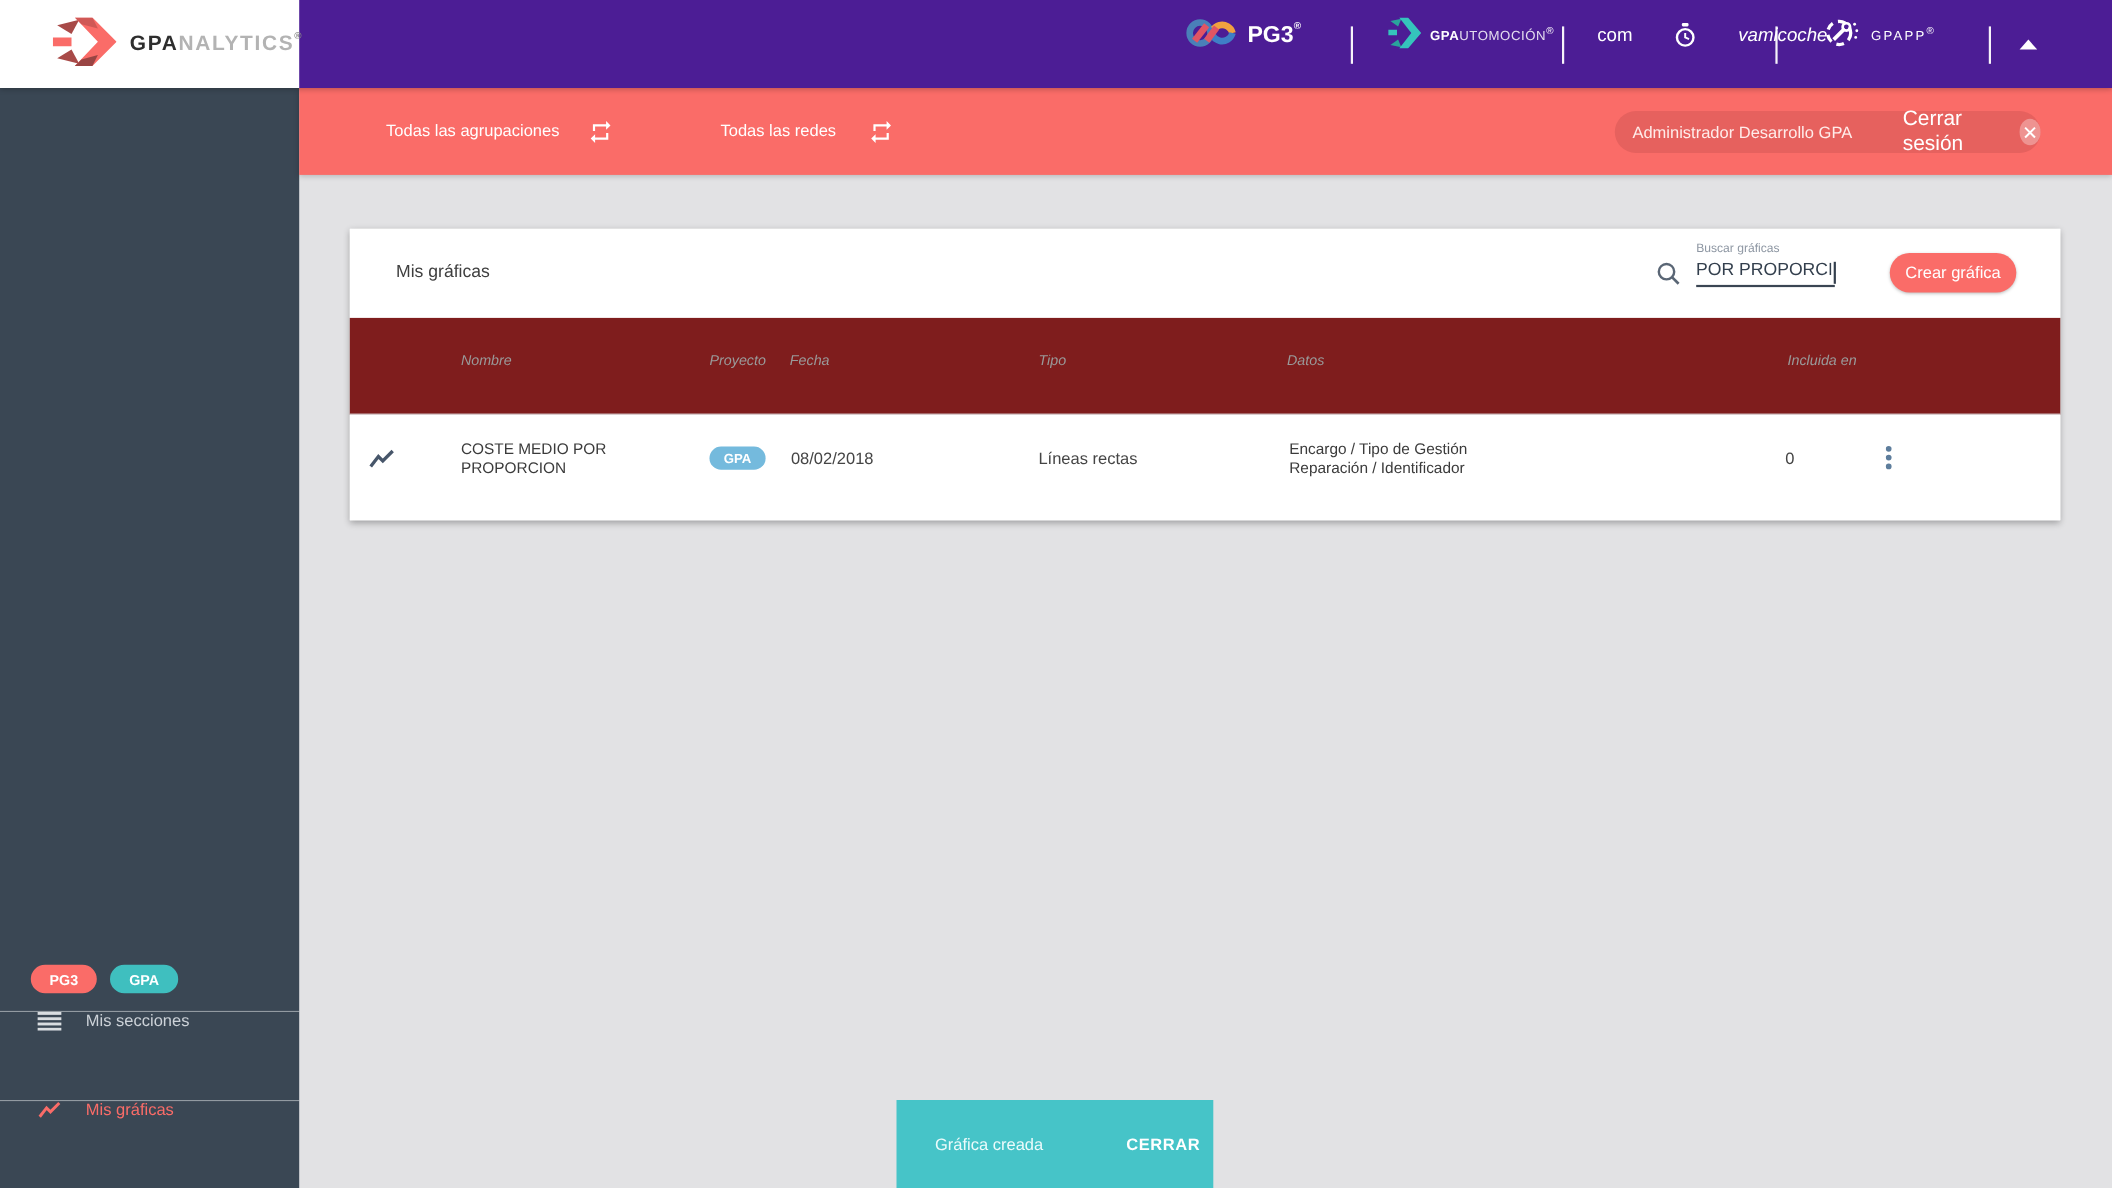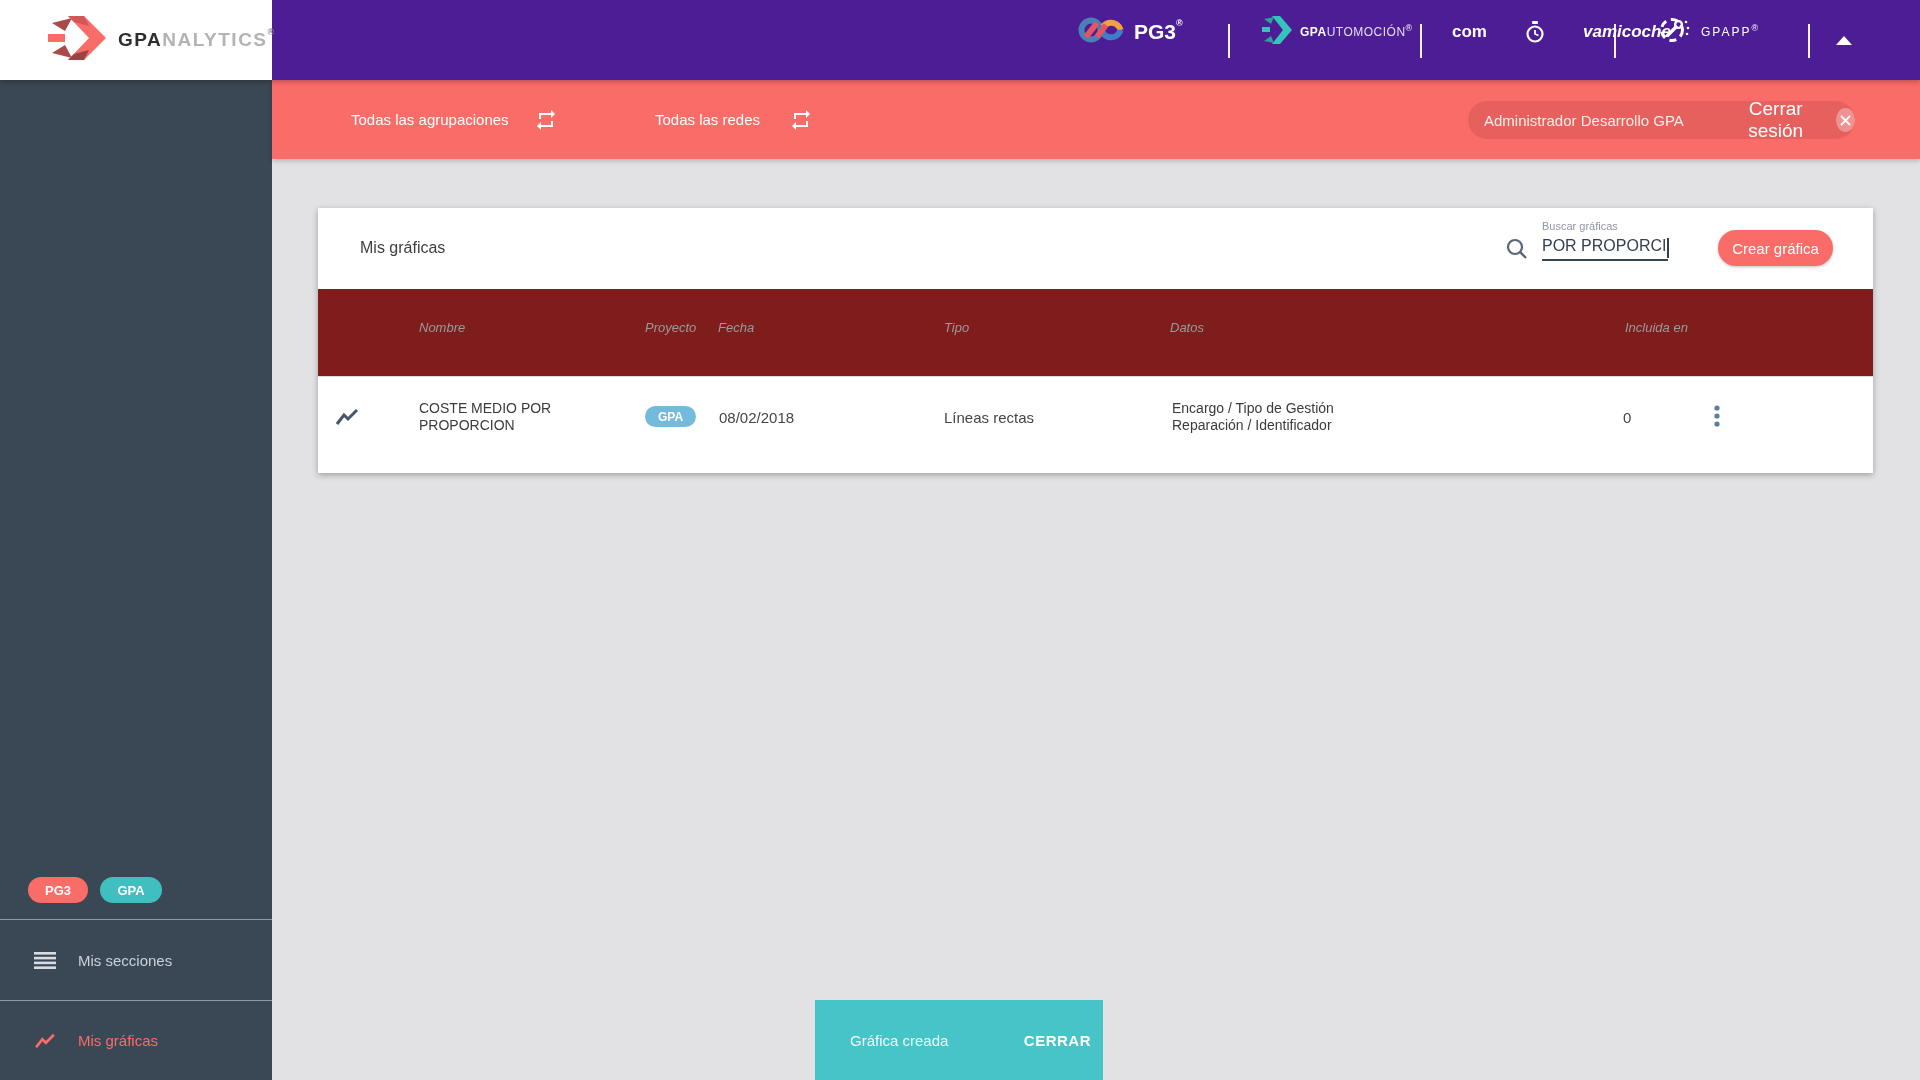--- a/index.html
+++ b/index.html
@@ -11,42 +11,42 @@
   .logo-box { position:absolute; left:0; top:0; width:272px; height:80px; background:#ffffff; display:flex; align-items:center; padding-left:48px; }
   .logo-text { font-size:19px; letter-spacing:1.5px; margin-left:12px; color:#2e2e2e; font-weight:bold; white-space:nowrap; }
   .logo-text .light { color:#b3b3b3; font-weight:bold; }
   .logo-text sup, .prod sup { font-size:9px; vertical-align:top; position:relative; top:-2px; }
   .prod { position:absolute; top:0; height:64px; display:flex; align-items:center; color:#fff; white-space:nowrap; }
   .vdiv { position:absolute; top:24px; width:2px; height:34px; background:#ffffff; opacity:.95; }
   .pg3-text { font-size:21px; font-weight:bold; margin-left:10px; }
   .auto-text { font-size:12px; letter-spacing:.5px; margin-left:8px; }
   .auto-text b { font-weight:bold; }
   .auto-text .light { opacity:.85; font-weight:normal; }
-  .comprova { font-size:17px; font-weight:700;gap:36px; }
+  .comprova { font-size:17px; font-weight:400;gap:36px; }
   .comprova .it { font-style:italic; }
   .gpapp-text { font-size:12px; letter-spacing:2px; margin-left:9px; }
   .collapse-arrow { position:absolute; left:1836px; top:36px; width:0; height:0; border-left:8px solid transparent; border-right:8px solid transparent; border-bottom:9px solid #ffffff; cursor:pointer; }
 
   
   .sidebar { position:absolute; left:0; top:80px; width:272px; height:1000px; background:#3a4754; z-index:20; }
   .badge-pill { position:absolute; top:797px; height:26px; border-radius:13px; color:#fff; font-size:13px; font-weight:bold; display:flex; align-items:center; justify-content:center; }
   .badge-pg3 { left:28px; width:60px; background:#fa6c68; }
   .badge-gpa { left:100px; width:62px; background:#3fbfbf; }
   .side-div { position:absolute; left:0; width:272px; height:1px; background:rgba(255,255,255,.45); }
-  .side-item { position:absolute; left:0; width:272px; display:flex; align-items:center; cursor:pointer; }
+  .side-item { position:absolute; left:0; width:272px; display:flex; cursor:pointer; }
   .side-item .lbl { margin-left:22px; font-size:15px; color:#ccd2d8; }
   .side-item.active .lbl { color:#fa6c68; }
 
   
   .filter-bar { position:absolute; left:272px; top:80px; width:1648px; height:79px; background:#fa6c68; box-shadow:0 2px 5px rgba(0,0,0,.2); z-index:25; }
   .fb-label { position:absolute; top:31px; font-size:15px; color:#ffffff; white-space:nowrap; }
   .fb-icon { position:absolute; top:28px; cursor:pointer; }
   .user-pill { position:absolute; left:1196px; top:21px; width:387px; height:38px; border-radius:19px; background:#e6615e; display:flex; align-items:center; }
   .user-name { font-size:15px; color:#ffecea; margin-left:16px; flex:0 0 auto; }
-  .logout { font-size:19px; color:#ffffff; margin-left:46px; cursor:pointer;text-align:center; }
+  .logout { font-size:19px; color:#ffffff; margin-left:46px; cursor:pointer; }
   .logout-x { margin-left:14px; width:24px; height:24px; border-radius:50%; background:rgba(255,255,255,.32); display:flex; align-items:center; justify-content:center; cursor:pointer; }
 
   
   .main { position:absolute; left:272px; top:159px; width:1648px; height:921px; background:#e2e2e4; }
   .card { position:absolute; left:46px; top:49px; width:1555px; background:#ffffff; box-shadow:0 2px 6px rgba(0,0,0,.3); }
   .card-header { position:relative; height:81px; background:#fff; }
   .card-title { position:absolute; left:42px; top:31px; font-size:16px; color:#3f3f3f; }
   .search-icon { position:absolute; left:1187px; top:29px; }
   .search-label { position:absolute; left:1224px; top:12px; font-size:11px; color:#8e97a3; }
   .search-input { position:absolute; left:1224px; top:27px; width:126px; height:26px; border:none; outline:none; background:transparent; border-bottom:2px solid #3a4553; font-family:"Liberation Sans",sans-serif; font-size:16px; color:#333f4d; text-align:right; padding:0 3px 2px 0; }

